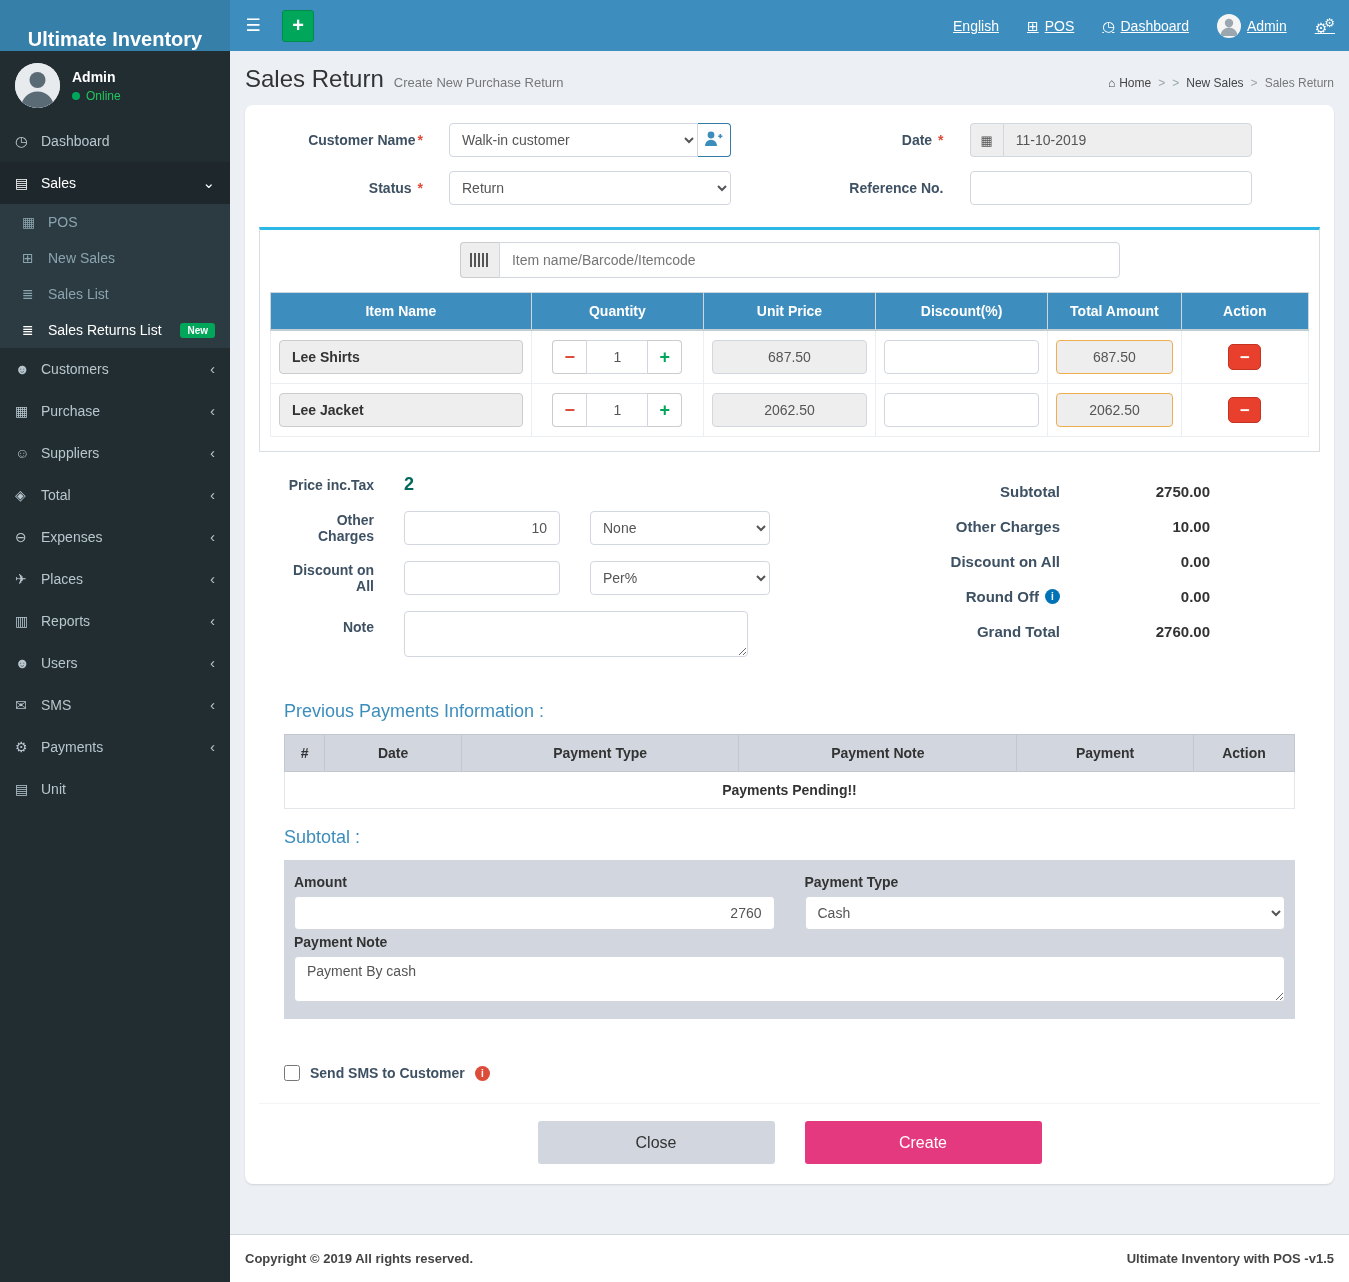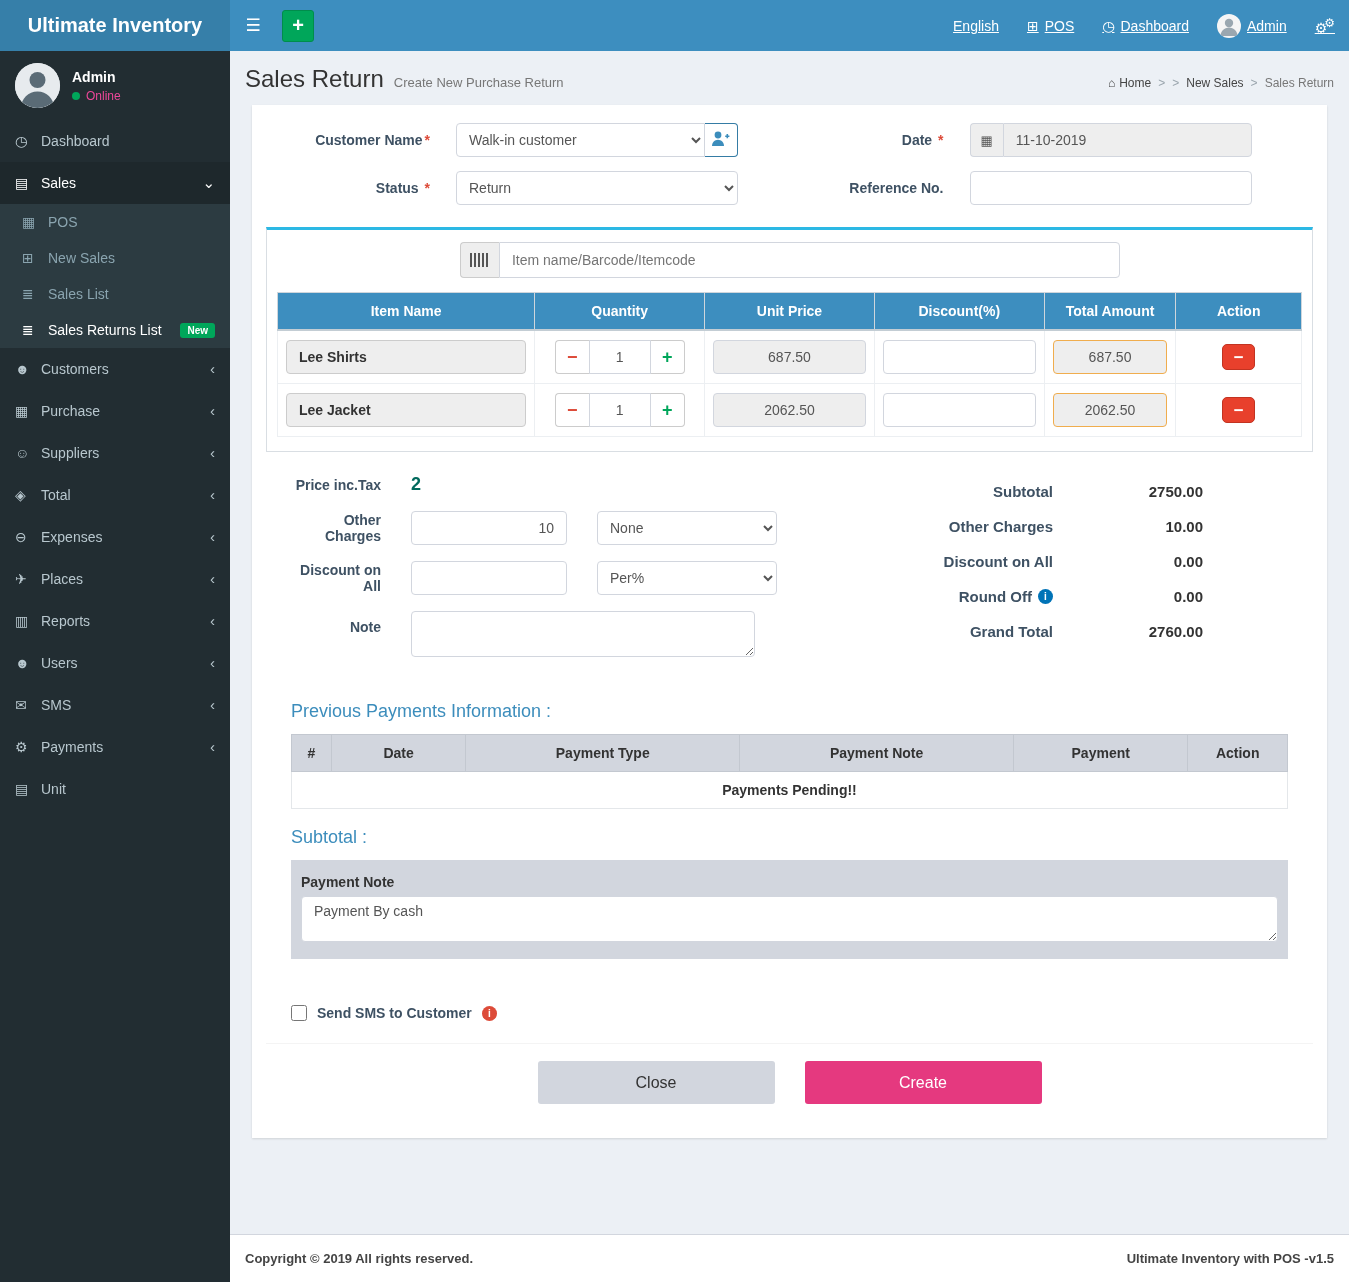--- a/index.html
+++ b/index.html
@@ -1,40 +1,40 @@
 <!DOCTYPE html>
 <html><head>
 <meta charset="utf-8">
 <style>
   * { box-sizing: border-box; margin: 0; padding: 0; }
   html,body { width: 1349px; min-height: 1282px; }
   body { font-family: "Liberation Sans", "DejaVu Sans", sans-serif; font-size: 14px; background:#ecf0f5; color:#333; }
 
   
   .main-header { display:flex; height:51px; position:relative; z-index:5; }
-  .brand { width:230px; background:#367fa9; color:#fff; font-size:20px; font-weight:bold; display:flex; align-items:center; justify-content:center; }
+  .brand { width:230px; background:#367fa9; color:#fff; font-size:20px; font-weight:bold; display:flex; align-items:flex-end; justify-content:center; }
   .navbar { flex:1; background:#3d8ebf; display:flex; align-items:center; color:#fff; }
   .hamburger { width:46px; height:51px; display:flex; align-items:center; justify-content:center; font-size:17px; color:#fff; cursor:pointer; }
   .add-btn { width:32px; height:32px; margin-left:6px; background:#00a65a; border:1px solid #008d4c; border-radius:3px; color:#fff; font-size:20px; font-weight:bold; display:flex; align-items:center; justify-content:center; cursor:pointer; }
   .nav-right { margin-left:auto; display:flex; align-items:center; height:51px;text-decoration:underline; }
   .nav-item { display:flex; align-items:center; gap:6px; padding:0 14px; height:51px; color:#fff; font-size:14px; cursor:pointer; }
   .nav-ico { font-size:14px; }
   .avatar-sm { width:24px; height:24px; border-radius:50%; background:#f5f5f5; display:inline-flex; align-items:center; justify-content:center; overflow:hidden; }
   .gear-small { font-size:12px; vertical-align:super; margin-left:-3px; }
 
   
   .wrapper { display:flex; align-items:stretch; }
   .sidebar { width:230px; background:#222d32; min-height:1231px; flex-shrink:0; }
   .content-col { flex:1; display:flex; flex-direction:column; min-height:1231px; }
 
   
   .user-panel { display:flex; align-items:center; gap:12px; padding:12px 15px; }
   .avatar-lg { width:45px; height:45px; border-radius:50%; background:#dfe3e8; overflow:hidden; display:flex; align-items:flex-end; justify-content:center; }
   .user-panel .uname { color:#fff; font-weight:bold; font-size:14px; margin-bottom:4px; }
-  .ustatus { color:#ec4899; font-size:12px; display:flex; align-items:center; gap:6px; }
+  .ustatus { color:#22c55e; font-size:12px; display:flex; align-items:center; gap:6px; }
   .dot { width:8px; height:8px; border-radius:50%; background:#00a65a; display:inline-block; }
   .menu { list-style:none; }
   .menu-item { display:flex; align-items:center; padding:13px 15px; color:#b8c7ce; cursor:pointer; font-size:14px; }
   .menu-item .mico { width:26px; font-size:14px; flex-shrink:0; }
   .menu-item .chev { margin-left:auto; font-size:15px; line-height:10px; }
   .menu-item.parent-active { background:#1e282c; color:#fff; }
   .submenu { list-style:none; background:#2c3b41; }
   .submenu .menu-item { padding:10px 15px 10px 22px; color:#8aa4af; font-size:14px; }
   .submenu .menu-item.active { color:#fff; }
   .badge-new { margin-left:auto; background:#00a65a; color:#fff; font-size:10px; font-weight:bold; padding:2px 7px; border-radius:3px; }
@@ -42,21 +42,21 @@
   
   .content-header { padding:14px 15px 12px; display:flex; align-items:baseline; }
   .page-title { font-size:24px; font-weight:normal; color:#333; }
   .page-subtitle { font-size:13px; color:#777; margin-left:10px; }
   .breadcrumb { margin-left:auto; list-style:none; display:flex; align-items:center; gap:7px; font-size:12px; color:#666; }
   .breadcrumb .crumb { color:#444; cursor:pointer; display:flex; align-items:center; gap:4px; }
   .breadcrumb .sep { color:#9aa5ad; }
   .breadcrumb .active { color:#777; cursor:default; }
 
   
-  .card { background:#fff; margin:0 22px 15px; box-shadow:0 1px 2px rgba(0,0,0,.12); padding:18px 14px 16px; }
+  .card { background:#fff; margin:0 15px 15px; box-shadow:0 1px 2px rgba(0,0,0,.12); padding:18px 14px 2px;border-radius:8px; }
   label.flabel { font-weight:bold; color:#3e5163; font-size:14px; }
   .req { color:#dd4b39; margin-left:2px; font-weight:bold; }
 
   .inp { height:34px; border:1px solid #d2d6de; border-radius:4px; padding:6px 12px; font-size:14px; color:#555; font-family:inherit; background:#fff; width:100%; }
   .inp.ro { background:#eeeeee; }
   select.inp { padding:6px 8px; }
   textarea.inp { height:auto; resize:both; }
 
   .form-top { display:grid; grid-template-columns:1fr 1fr; column-gap:60px; row-gap:14px; padding:0 40px 22px; }
   .frow { display:flex; align-items:center; }
@@ -456,20 +456,30 @@
         </thead>
         <tbody>
           <tr>
             <td colspan="6">Payments Pending!!</td>
           </tr>
         </tbody>
       </table>
 
       <h4 class="section-title">Subtotal :</h4>
       <div class="payment-panel">
+        <div class="pp-grid">
+          <div>
+            <label class="plabel">Amount</label>
+            <input class="inp amount-inp" value="2760" style="">
+          </div>
+          <div>
+            <label class="plabel">Payment Type</label>
+            <select class="inp"><option>Cash</option></select>
+          </div>
+        </div>
         <div>
           <label class="plabel">Payment Note</label>
           <textarea class="inp pnote-ta" style="">Payment By cash</textarea>
         </div>
       </div>
 
       <div class="sms-row">
         <input type="checkbox" class="sms-check" style="">
         <span class="sms-label">Send SMS to Customer</span>
         <i class="info-ico info-red">i</i>

